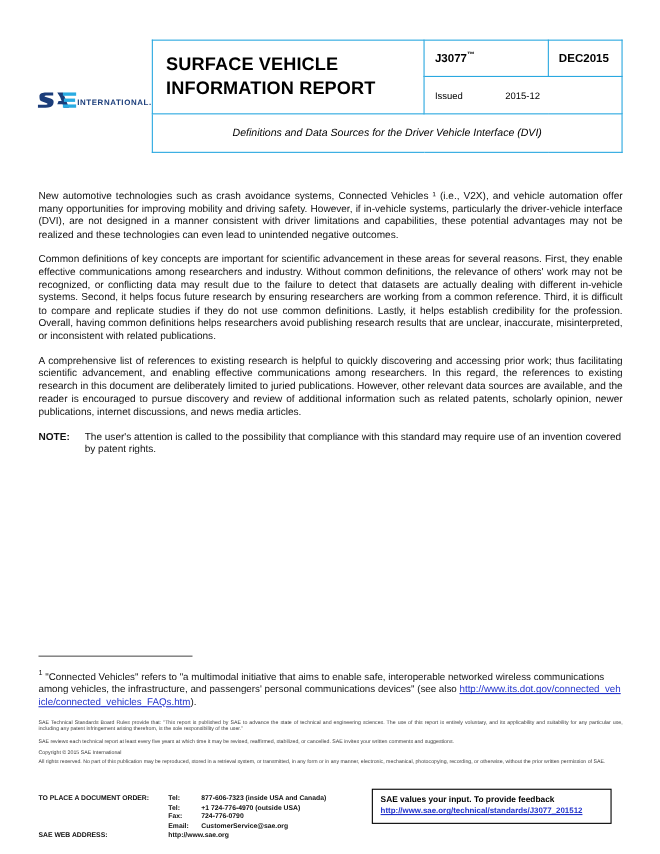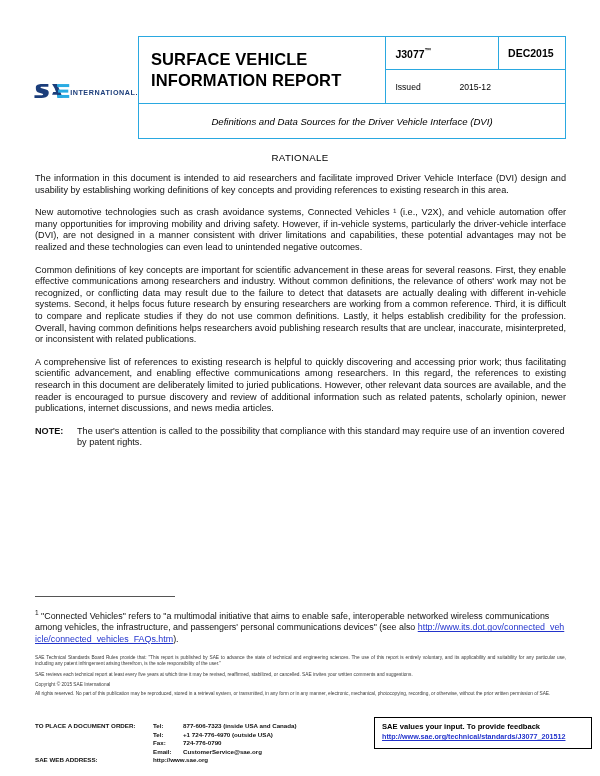--- a/index.html
+++ b/index.html
@@ -207,21 +207,20 @@
     width: 218px;
     border: 1.6px solid #000;
     padding: 4px 22px 5px 7px;
     box-sizing: border-box;
     background: rgba(255,255,255,0.82);
     font-size: 7.6px;
     line-height: 10.4px;
     font-weight: bold;
     color: #000;
     z-index: 3;
-    margin-left: 36px;
   }
   .feedback a { font-size: 7.2px; }
 
   
   .watermark {
     position: absolute;
     left: 452px;
     top: 738px;
     width: 148px;
     height: 38px;
@@ -295,24 +294,22 @@
             <span class="lbl">Issued</span><span>2015-12</span>
           </td>
         </tr>
         <tr>
           <td class="cell-subtitle" colspan="3">Definitions and Data Sources for the Driver Vehicle Interface (DVI)</td>
         </tr>
       </tbody>
     </table>
   </div>
 
-  <div class="rationale-head">RATIONALE</div>
 
   <div class="body-wrap">
-    <p class="para">The information in this document is intended to aid researchers and facilitate improved Driver Vehicle Interface (DVI) design and usability by establishing working definitions of key concepts and providing references to existing research in this area.</p>
     <p class="para">New automotive technologies such as crash avoidance systems, Connected Vehicles ¹ (i.e., V2X), and vehicle automation offer many opportunities for improving mobility and driving safety.  However, if in-vehicle systems, particularly the driver-vehicle interface (DVI), are not designed in a manner consistent with driver limitations and capabilities, these potential advantages may not be realized and these technologies can even lead to unintended negative outcomes.</p>
     <p class="para">Common definitions of key concepts are important for scientific advancement in these areas for several reasons. First, they enable effective communications among researchers and industry. Without common definitions, the relevance of others' work may not be recognized, or conflicting data may result due to the failure to detect that datasets are actually dealing with different in-vehicle systems. Second, it helps focus future research by ensuring researchers are working from a common reference. Third, it is difficult to compare and replicate studies if they do not use common definitions. Lastly, it helps establish credibility for the profession.  Overall, having common definitions helps researchers avoid publishing research results that are unclear, inaccurate, misinterpreted, or inconsistent with related publications.</p>
     <p class="para">A comprehensive list of references to existing research is helpful to quickly discovering and accessing prior work; thus facilitating scientific advancement, and enabling effective communications among researchers.   In this regard, the references to existing research in this document are deliberately limited to juried publications. However, other relevant data sources are available, and the reader is encouraged to pursue discovery and review of additional information such as related patents, scholarly opinion, newer publications, internet discussions, and news media articles.</p>
 
     <div class="note">
       <div class="note-label">NOTE:</div>
       <div class="note-body">The user's attention is called to the possibility that compliance with this standard may require use of an invention covered by patent rights.</div>
     </div>
   </div>
 

